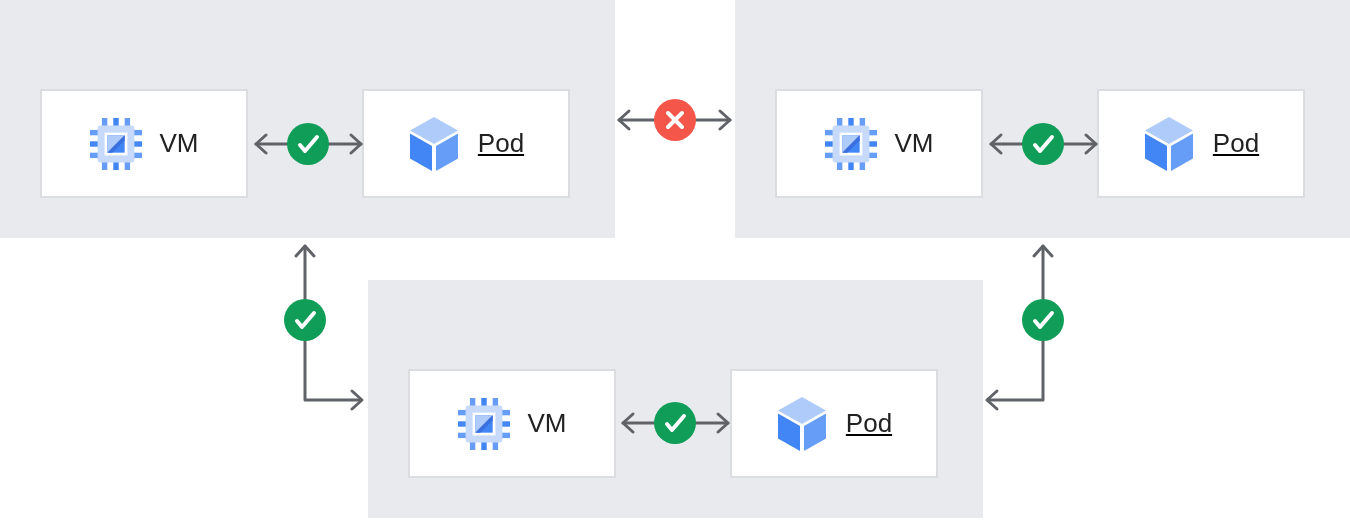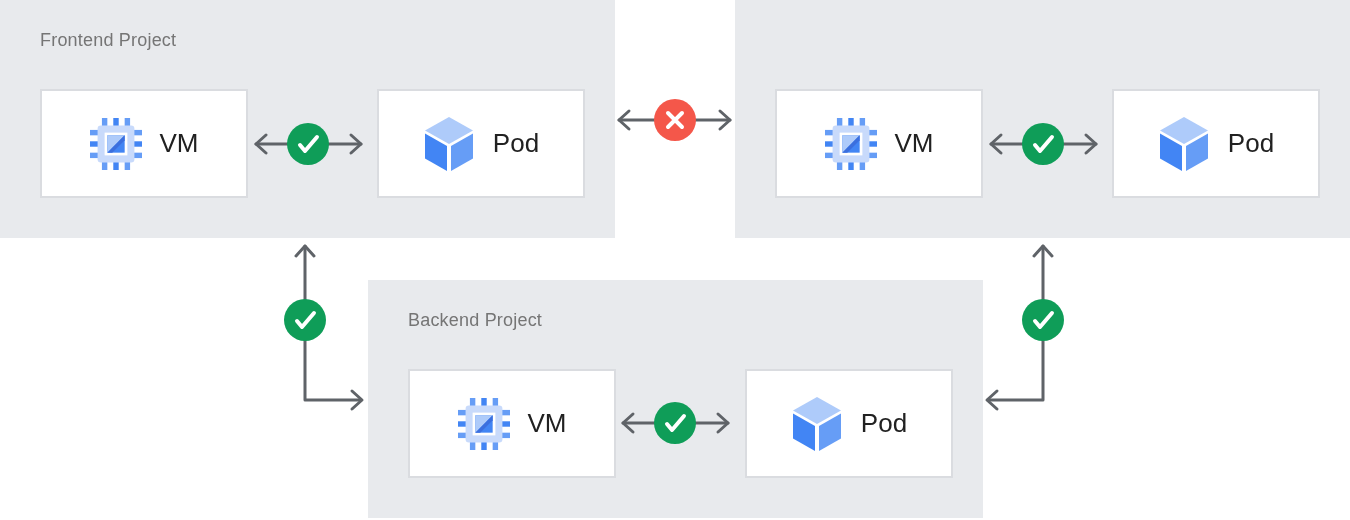--- a/index.html
+++ b/index.html
@@ -11,36 +11,35 @@
   body{font-family:"Liberation Sans", sans-serif;}
   .stage{position:relative;width:1350px;height:520px;background:#ffffff;overflow:hidden;}
   .panel{position:absolute;width:615px;height:238px;background:var(--panel);}
   .panel-frontend{left:0;top:0;}
   .panel-database{left:735px;top:0;}
   .panel-backend{left:368px;top:280px;}
   .panel-label{position:absolute;left:40px;top:30px;font-size:18px;color:var(--label);letter-spacing:.2px;}
   .node-card{position:absolute;top:89px;width:208px;height:109px;background:#fff;border:2px solid var(--card-border);
     display:flex;align-items:center;justify-content:center;gap:18px;}
   .node-card.vm{left:40px;}
-  .node-card.pod{left:377px;}
+  .node-card.pod{left:362px;text-decoration:underline;}
   .node-label{font-size:26px;color:var(--node-text);}
   .icon-wrap{display:flex;align-items:center;}
   .overlay{position:absolute;left:0;top:0;width:1350px;height:520px;pointer-events:none;}
   .connector{stroke:var(--arrow);stroke-width:3;fill:none;stroke-linecap:round;stroke-linejoin:round;}
   .badge-allowed{fill:var(--allowed);}
   .badge-blocked{fill:var(--blocked);}
   .badge-glyph{stroke:#ffffff;stroke-width:4;fill:none;stroke-linecap:round;stroke-linejoin:round;}
 </style>
 </head>
 <body>
 
 <div class="stage">
 
   <div class="panel panel-frontend">
-    <div class="panel-label">Frontend Project</div>
     <div class="node-card vm">
       <span class="icon-wrap">
         <svg width="52" height="52" viewBox="0 0 48 48">
           <rect x="11" y="0" width="5" height="9" fill="#669DF6"></rect>
             <rect x="21.5" y="0" width="5" height="9" fill="#4285F4"></rect>
             <rect x="32" y="0" width="5" height="9" fill="#669DF6"></rect>
           <rect x="11" y="39" width="5" height="9" fill="#669DF6"></rect>
             <rect x="21.5" y="39" width="5" height="9" fill="#4285F4"></rect>
             <rect x="32" y="39" width="5" height="9" fill="#669DF6"></rect>
           <rect x="0" y="11" width="9" height="5" fill="#669DF6"></rect>
@@ -101,21 +100,20 @@
           <path d="M26 1 L50 14.5 L26 28 L2 14.5 Z" fill="#AECBFA"></path>
           <path d="M2 17.5 L24 29.9 L24 55 L2 42.6 Z" fill="#4285F4"></path>
           <path d="M50 17.5 L28 29.9 L28 55 L50 42.6 Z" fill="#669DF6"></path>
         </svg>
       </span>
       <span class="node-label">Pod</span>
     </div>
   </div>
 
   <div class="panel panel-backend">
-    <div class="panel-label">Backend Project</div>
     <div class="node-card vm">
       <span class="icon-wrap">
         <svg width="52" height="52" viewBox="0 0 48 48">
           <rect x="11" y="0" width="5" height="9" fill="#669DF6"></rect>
             <rect x="21.5" y="0" width="5" height="9" fill="#4285F4"></rect>
             <rect x="32" y="0" width="5" height="9" fill="#669DF6"></rect>
           <rect x="11" y="39" width="5" height="9" fill="#669DF6"></rect>
             <rect x="21.5" y="39" width="5" height="9" fill="#4285F4"></rect>
             <rect x="32" y="39" width="5" height="9" fill="#669DF6"></rect>
           <rect x="0" y="11" width="9" height="5" fill="#669DF6"></rect>

